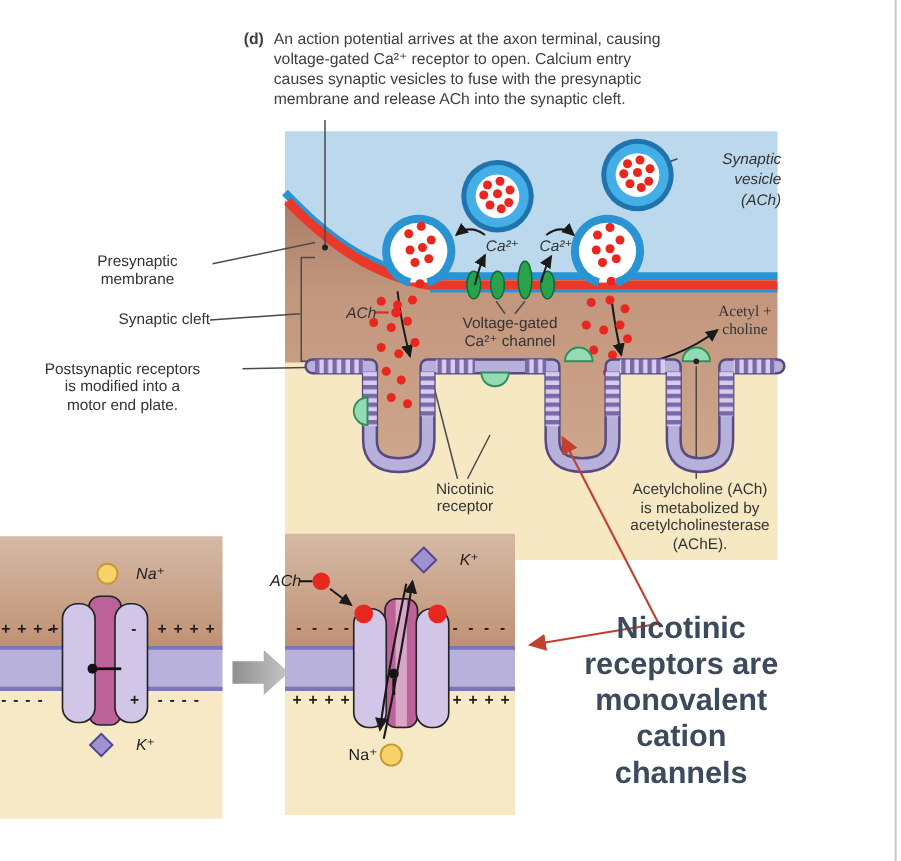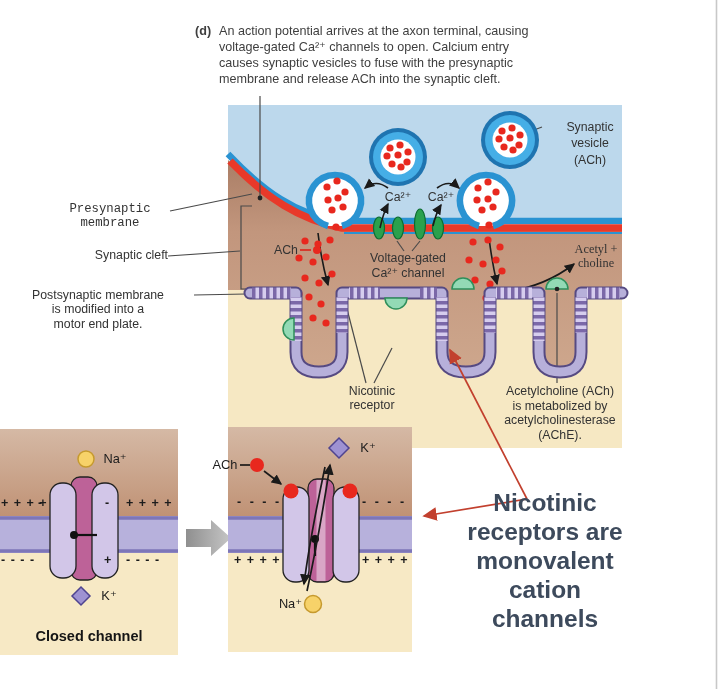--- a/index.html
+++ b/index.html
@@ -1,21 +1,21 @@
 <!DOCTYPE html>
 <html style="--statement-color: #3d4a5c; --arrow-color: #c2402e; --frame-red: #df3a2e; --membrane-red: #e8392a; --membrane-blue: #2a93d2; --axon-fill: #bcd8ec; --cleft-brown: #c2967d; --end-plate-cream: #f6e8c3; --postsynaptic-lavender: #b7b0da; --ca-channel-green: #2aa14d; --ache-green: #93dab5; --ach-dot-red: #e8281e;"><head>
 <meta charset="utf-8">
 <style>
   html,body{margin:0;padding:0;background:#fff;}
   #stage{position:relative;width:721px;height:689px;background:#ffffff;overflow:hidden;
          font-family:"Liberation Sans","DejaVu Sans",sans-serif;}
   #art{position:absolute;left:0;top:0;z-index:1;}
   .lbl{position:absolute;z-index:2;font-size:12.3px;line-height:14.4px;color:#333;
        white-space:pre-line;text-align:center;}
-  .la-left{text-align:center;}
+  .la-left{text-align:right;font-style:italic;}
   .la-right{text-align:right;}
   .caption{position:absolute;z-index:2;left:195px;top:24px;width:356px;display:flex;
            font-size:12.6px;line-height:15.9px;color:#3e3e3e;}
   .cap-prefix{font-weight:bold;flex:0 0 24px;}
   .cap-body{white-space:pre-line;}
   .charge{position:absolute;z-index:2;font-weight:bold;font-size:12.5px;line-height:13px;
           color:#1c1c1c;letter-spacing:1px;white-space:pre;}
   .ptitle{position:absolute;z-index:2;font-weight:bold;font-size:14.5px;color:#151515;
           text-align:center;}
   .statement{position:absolute;z-index:2;left:437px;top:488px;width:216px;
@@ -293,32 +293,32 @@
 
   <g>
     <path class="anno" d="M 527,499 L 450,350" marker-end="url(#arrowR)"></path>
     <path class="anno" d="M 527,499 L 424,516" marker-end="url(#arrowR)"></path>
   </g>
 </svg>
 
 <div class="caption">
   <span class="cap-prefix">(d)</span>
   <span class="cap-body">An action potential arrives at the axon terminal, causing
-voltage-gated Ca²⁺ channels to open. Calcium entry
+voltage-gated Ca²⁺ receptor to open. Calcium entry
 causes synaptic vesicles to fuse with the presynaptic
 membrane and release ACh into the synaptic cleft.</span>
 </div>
 
 <div class="lbl la-left" style="left:555px;top:119px;width:70px;line-height:16.4px;">Synaptic
 vesicle
 (ACh)</div>
-<div class="lbl" style="left:52px;top:202px;width:116px;font-family:Liberation Mono, monospace;">Presynaptic
+<div class="lbl" style="left:52px;top:202px;width:116px;">Presynaptic
 membrane</div>
 <div class="lbl la-right" style="left:40px;top:248px;width:128px;">Synaptic cleft</div>
-<div class="lbl" style="left:2px;top:288px;width:192px;">Postsynaptic membrane
+<div class="lbl" style="left:2px;top:288px;width:192px;">Postsynaptic receptors
 is modified into a
 motor end plate.</div>
 <div class="lbl la-left" style="left:271px;top:243px;width:30px;">ACh</div>
 <div class="lbl la-left" style="left:381px;top:190px;width:34px;">Ca²⁺</div>
 <div class="lbl la-left" style="left:424px;top:190px;width:34px;">Ca²⁺</div>
 <div class="lbl vg" style="left:349px;top:251px;width:118px;text-align:center;">Voltage-gated
 Ca²⁺ channel</div>
 <div class="lbl" style="left:566px;top:242px;width:60px;font-family:Liberation Serif, serif;">Acetyl +
 choline</div>
 <div class="lbl" style="left:330px;top:384px;width:84px;">Nicotinic
@@ -330,21 +330,20 @@
 
 <div class="lbl la-left ion" style="left:98px;top:452px;width:34px;">Na⁺</div>
 <div class="lbl la-left ion" style="left:94px;top:589px;width:30px;">K⁺</div>
 <div class="charge" style="left:1px;top:497px;">+ + + +</div>
 <div class="charge" style="left:38px;top:497px;">-</div>
 <div class="charge" style="left:105px;top:497px;">-</div>
 <div class="charge" style="left:126px;top:497px;">+ + + +</div>
 <div class="charge" style="left:1px;top:554px;">- - - -</div>
 <div class="charge" style="left:104px;top:554px;">+</div>
 <div class="charge" style="left:126px;top:554px;">- - - -</div>
-<div class="ptitle" style="left:10px;top:628px;width:158px;">Closed channel</div>
 
 <div class="lbl la-left ion" style="left:209px;top:458px;width:32px;">ACh</div>
 <div class="lbl la-left ion" style="left:353px;top:441px;width:30px;">K⁺</div>
 <div class="lbl la-right ion" style="left:272px;top:597px;width:30px;">Na⁺</div>
 <div class="charge" style="left:237px;top:496px;letter-spacing:2.5px;">- - - -</div>
 <div class="charge" style="left:362px;top:496px;letter-spacing:2.5px;">- - - -</div>
 <div class="charge" style="left:234px;top:554px;">+ + + +</div>
 <div class="charge" style="left:362px;top:554px;">+ + + +</div>
 
 <div class="statement">Nicotinic

